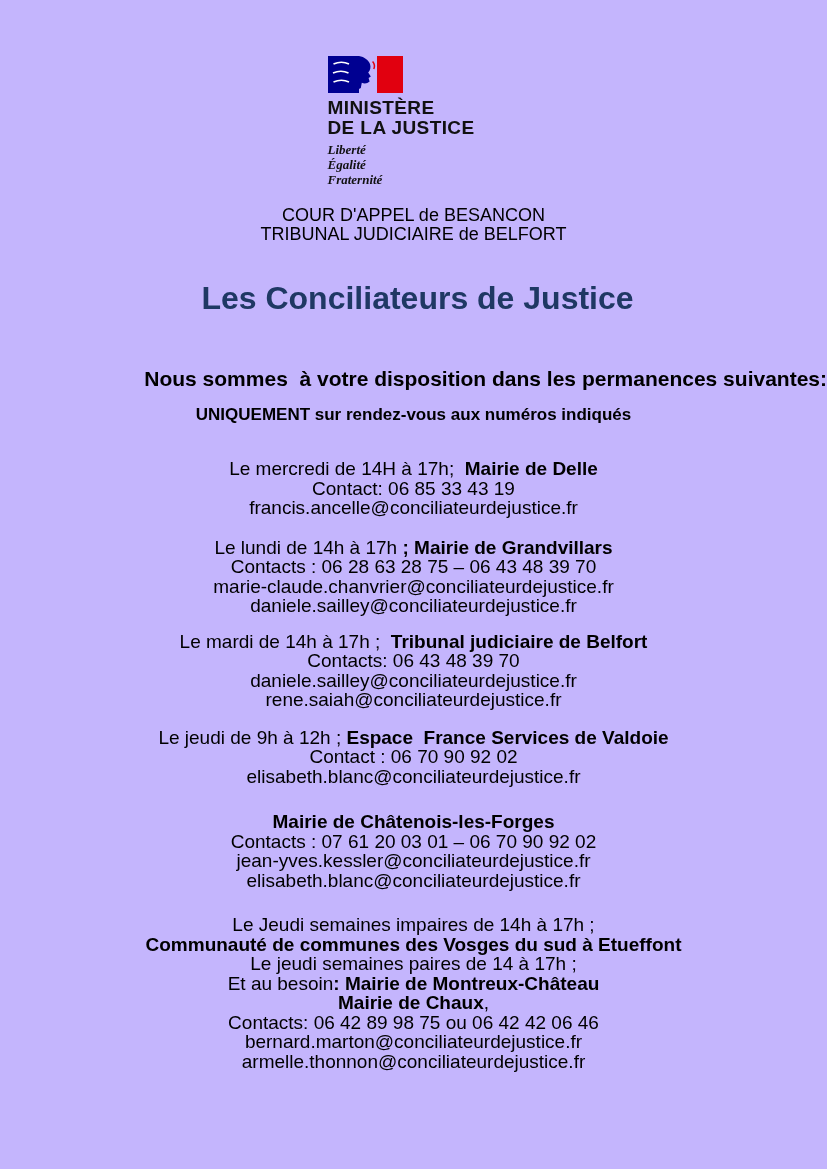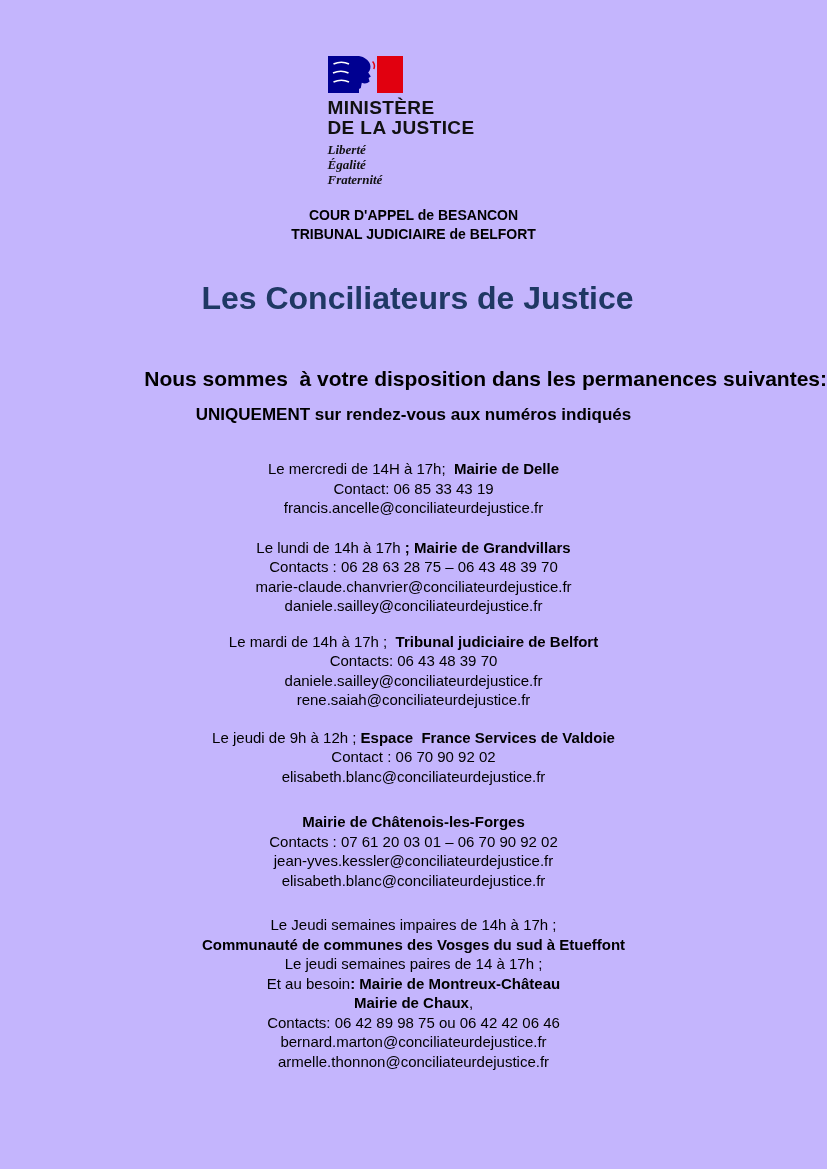--- a/index.html
+++ b/index.html
@@ -20,28 +20,28 @@
     font-weight: bold; font-size: 19px; line-height: 20px;
     letter-spacing: 0.4px; color: #111111;
   }
   .motto {
     margin-top: 4px;
     font-family: "Liberation Serif", "DejaVu Serif", serif;
     font-style: italic; font-weight: bold;
     font-size: 13px; line-height: 15px; color: #111111;
   }
 
-  .court { margin-top: 19px; text-align: center; font-weight: bold; font-size: 14px; line-height: 19px; }
+  .court { margin-top: 19px; text-align: center; font-weight: normal; font-size: 18px; line-height: 19px; }
 
   .title { margin-top: 36px; text-align: center; font-weight: bold; font-size: 32px; line-height: 36px; }
 
   .intro1 { margin-top: 50px; text-align: right; font-weight: bold; font-size: 21px; line-height: 26px; white-space: pre-wrap; }
   .intro2 { margin-top: 12px; text-align: center; font-weight: bold; font-size: 17px; line-height: 21px; }
 
-  .perm-list { margin-top: 34px; text-align: center; font-size: 15px; line-height: 19.5px; }
+  .perm-list { margin-top: 34px; text-align: center; font-size: 19px; line-height: 19.5px; }
   .perm-line { white-space: pre-wrap; }
   .b { font-weight: bold; }
 </style>
 </head>
 <body>
 
 <div class="page">
 
   <header class="logo-wrap">
     <svg class="flag-svg" viewBox="0 0 75 37" aria-hidden="true">

